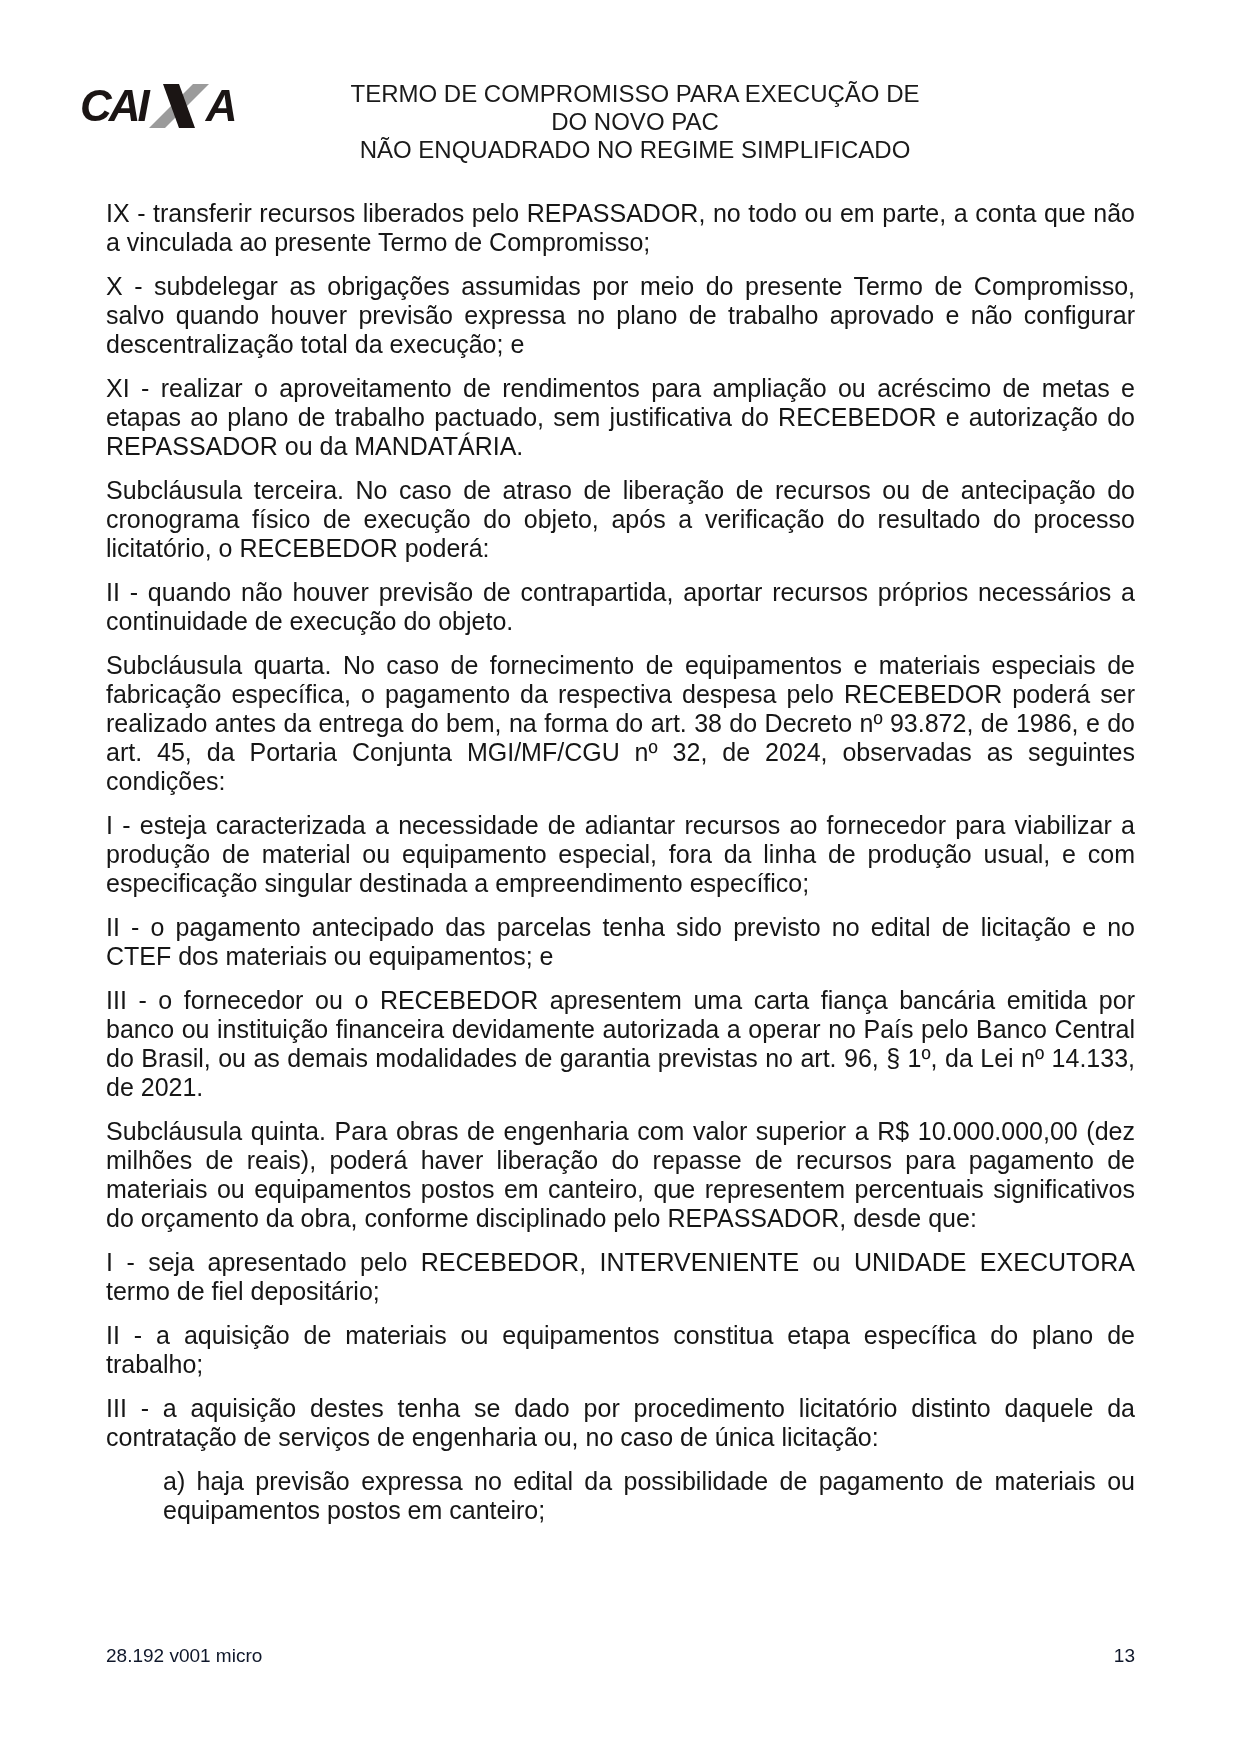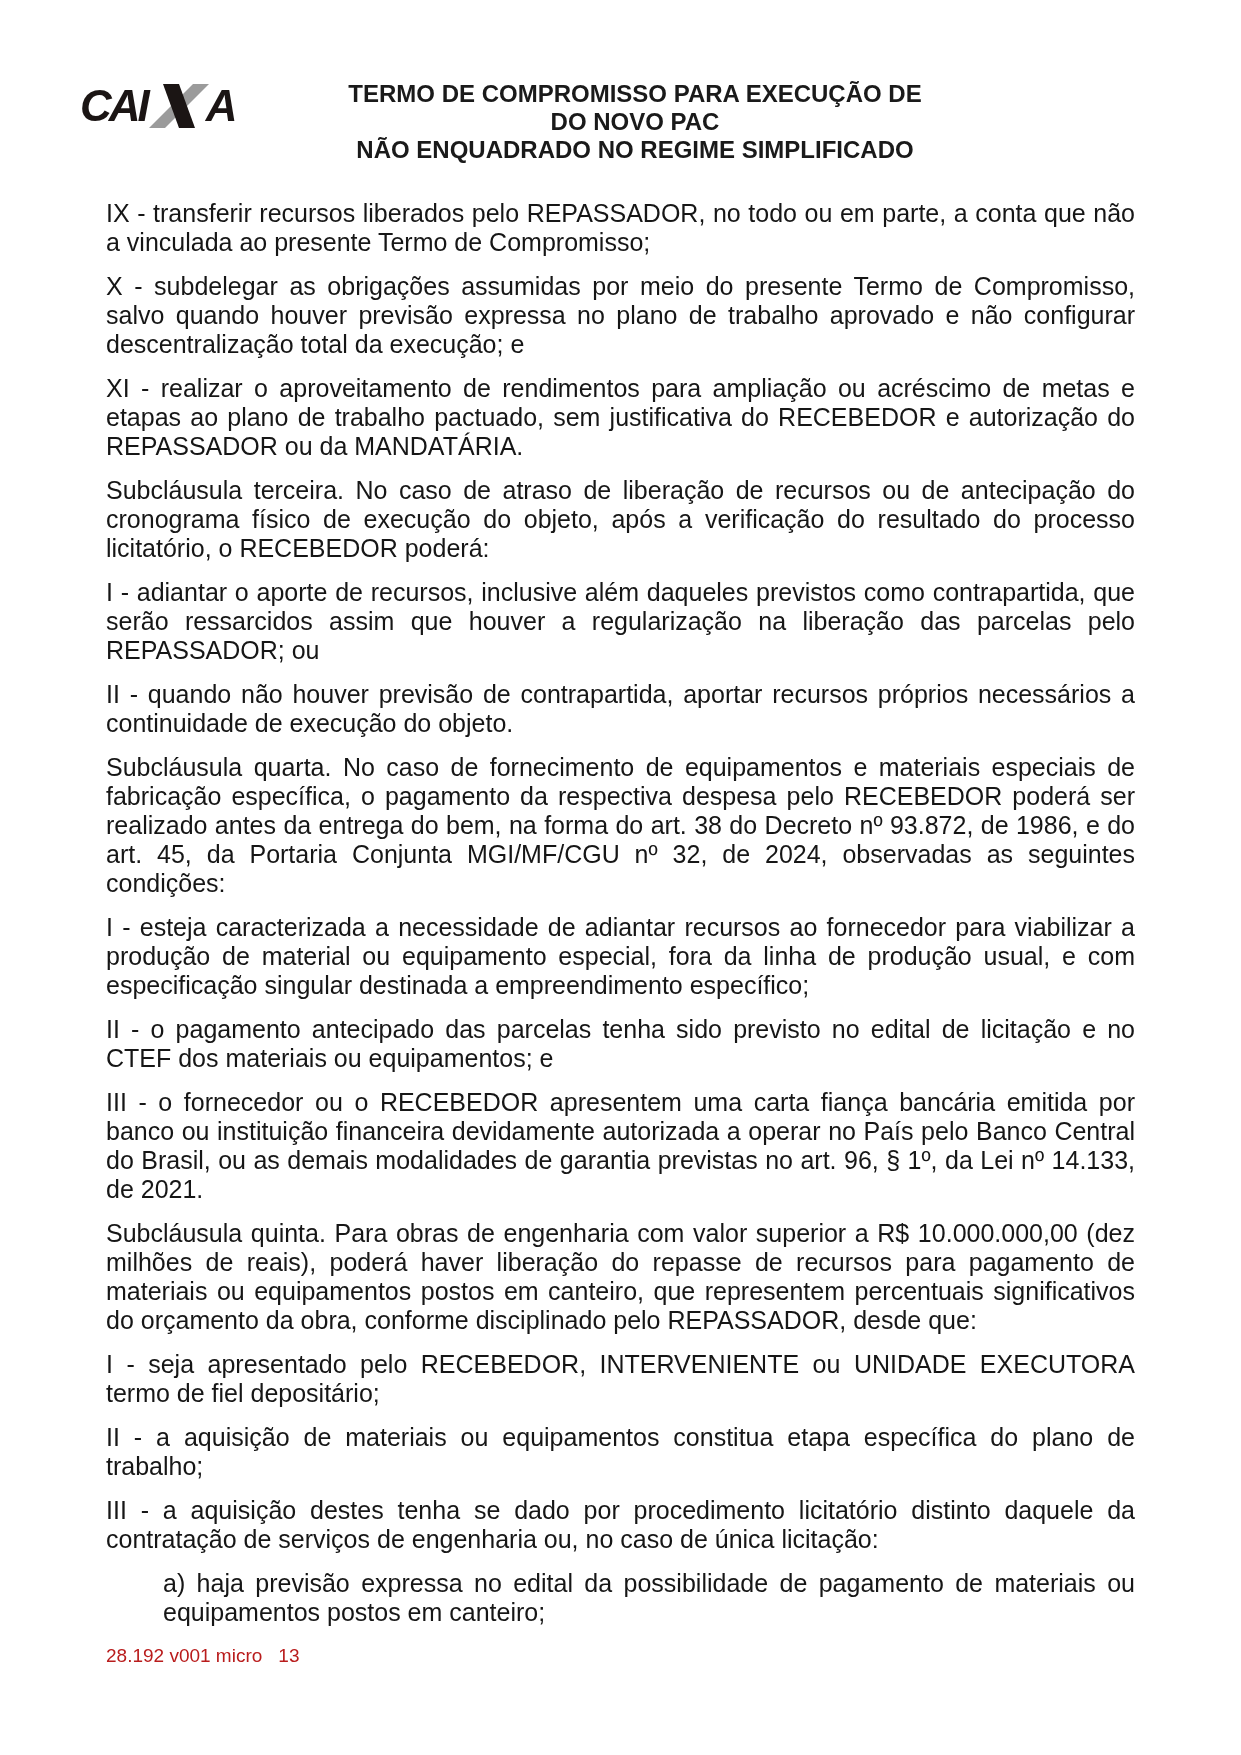--- a/index.html
+++ b/index.html
@@ -18,38 +18,38 @@
     font-size:44px;font-weight:800;font-style:italic;
     letter-spacing:-3px;line-height:44px;height:44px;display:block;
     color:#1b1514;
   }
   .logo-x{display:block;margin:0 -3px 0 2px;}
   .title{
     position:absolute;left:285px;top:80px;width:700px;
     text-align:center;
     font-size:24px;line-height:28px;color:#1a1a1a;
   }
-  .title div{white-space:nowrap;font-weight:bold;}
+  .title div{white-space:nowrap;}
 
   
   .doc-body{position:absolute;left:106px;top:199px;width:1029px;}
   .para{
     margin:0 0 15px 0;
     font-size:25px;line-height:29px;
     text-align:justify;
     color:#161616;
   }
   .para strong{font-weight:normal;}
   .para.indent{margin-left:57px;width:972px;}
 
   
   .footer{
     position:absolute;left:106px;top:1645px;width:1029px;
-    display:flex;justify-content:flex-start;
-    font-size:19px;color:#b91c1c;gap:16px;
+    display:flex;justify-content:space-between;
+    font-size:19px;color:#0f172a;
   }
 </style>
 </head>
 <body>
 
 <div class="page">
 
   <div class="header">
     <div class="logo">
       <span class="logo-txt">CAI</span>
@@ -64,21 +64,20 @@
       <div>DO NOVO PAC</div>
       <div>NÃO ENQUADRADO NO REGIME SIMPLIFICADO</div>
     </div>
   </div>
 
   <div class="doc-body">
       <p class="para"><strong></strong><span>IX - transferir recursos liberados pelo REPASSADOR, no todo ou em parte, a conta que não a vinculada ao presente Termo de Compromisso;</span></p>
       <p class="para"><strong></strong><span>X - subdelegar as obrigações assumidas por meio do presente Termo de Compromisso, salvo quando houver previsão expressa no plano de trabalho aprovado e não configurar descentralização total da execução; e</span></p>
       <p class="para"><strong></strong><span>XI - realizar o aproveitamento de rendimentos para ampliação ou acréscimo de metas e etapas ao plano de trabalho pactuado, sem justificativa do RECEBEDOR e autorização do REPASSADOR ou da MANDATÁRIA.</span></p>
       <p class="para"><strong>Subcláusula terceira.</strong><span> No caso de atraso de liberação de recursos ou de antecipação do cronograma físico de execução do objeto, após a verificação do resultado do processo licitatório, o RECEBEDOR poderá:</span></p>
-      <p class="para"><strong></strong><span>I - adiantar o aporte de recursos, inclusive além daqueles previstos como contrapartida, que serão ressarcidos assim que houver a regularização na liberação das parcelas pelo REPASSADOR; ou</span></p>
       <p class="para"><strong></strong><span>II - quando não houver previsão de contrapartida, aportar recursos próprios necessários a continuidade de execução do objeto.</span></p>
       <p class="para"><strong>Subcláusula quarta.</strong><span> No caso de fornecimento de equipamentos e materiais especiais de fabricação específica, o pagamento da respectiva despesa pelo RECEBEDOR poderá ser realizado antes da entrega do bem, na forma do art. 38 do Decreto nº 93.872, de 1986, e do art. 45, da Portaria Conjunta MGI/MF/CGU nº 32, de 2024, observadas as seguintes condições:</span></p>
       <p class="para"><strong></strong><span>I - esteja caracterizada a necessidade de adiantar recursos ao fornecedor para viabilizar a produção de material ou equipamento especial, fora da linha de produção usual, e com especificação singular destinada a empreendimento específico;</span></p>
       <p class="para"><strong></strong><span>II - o pagamento antecipado das parcelas tenha sido previsto no edital de licitação e no CTEF dos materiais ou equipamentos; e</span></p>
       <p class="para"><strong></strong><span>III - o fornecedor ou o RECEBEDOR apresentem uma carta fiança bancária emitida por banco ou instituição financeira devidamente autorizada a operar no País pelo Banco Central do Brasil, ou as demais modalidades de garantia previstas no art. 96, § 1º, da Lei nº 14.133, de 2021.</span></p>
       <p class="para"><strong>Subcláusula quinta.</strong><span> Para obras de engenharia com valor superior a R$ 10.000.000,00 (dez milhões de reais), poderá haver liberação do repasse de recursos para pagamento de materiais ou equipamentos postos em canteiro, que representem percentuais significativos do orçamento da obra, conforme disciplinado pelo REPASSADOR, desde que:</span></p>
       <p class="para"><strong></strong><span>I - seja apresentado pelo RECEBEDOR, INTERVENIENTE ou UNIDADE EXECUTORA termo de fiel depositário;</span></p>
       <p class="para"><strong></strong><span>II - a aquisição de materiais ou equipamentos constitua etapa específica do plano de trabalho;</span></p>
       <p class="para"><strong></strong><span>III - a aquisição destes tenha se dado por procedimento licitatório distinto daquele da contratação de serviços de engenharia ou, no caso de única licitação:</span></p>
       <p class="para indent"><strong></strong><span>a) haja previsão expressa no edital da possibilidade de pagamento de materiais ou equipamentos postos em canteiro;</span></p>

